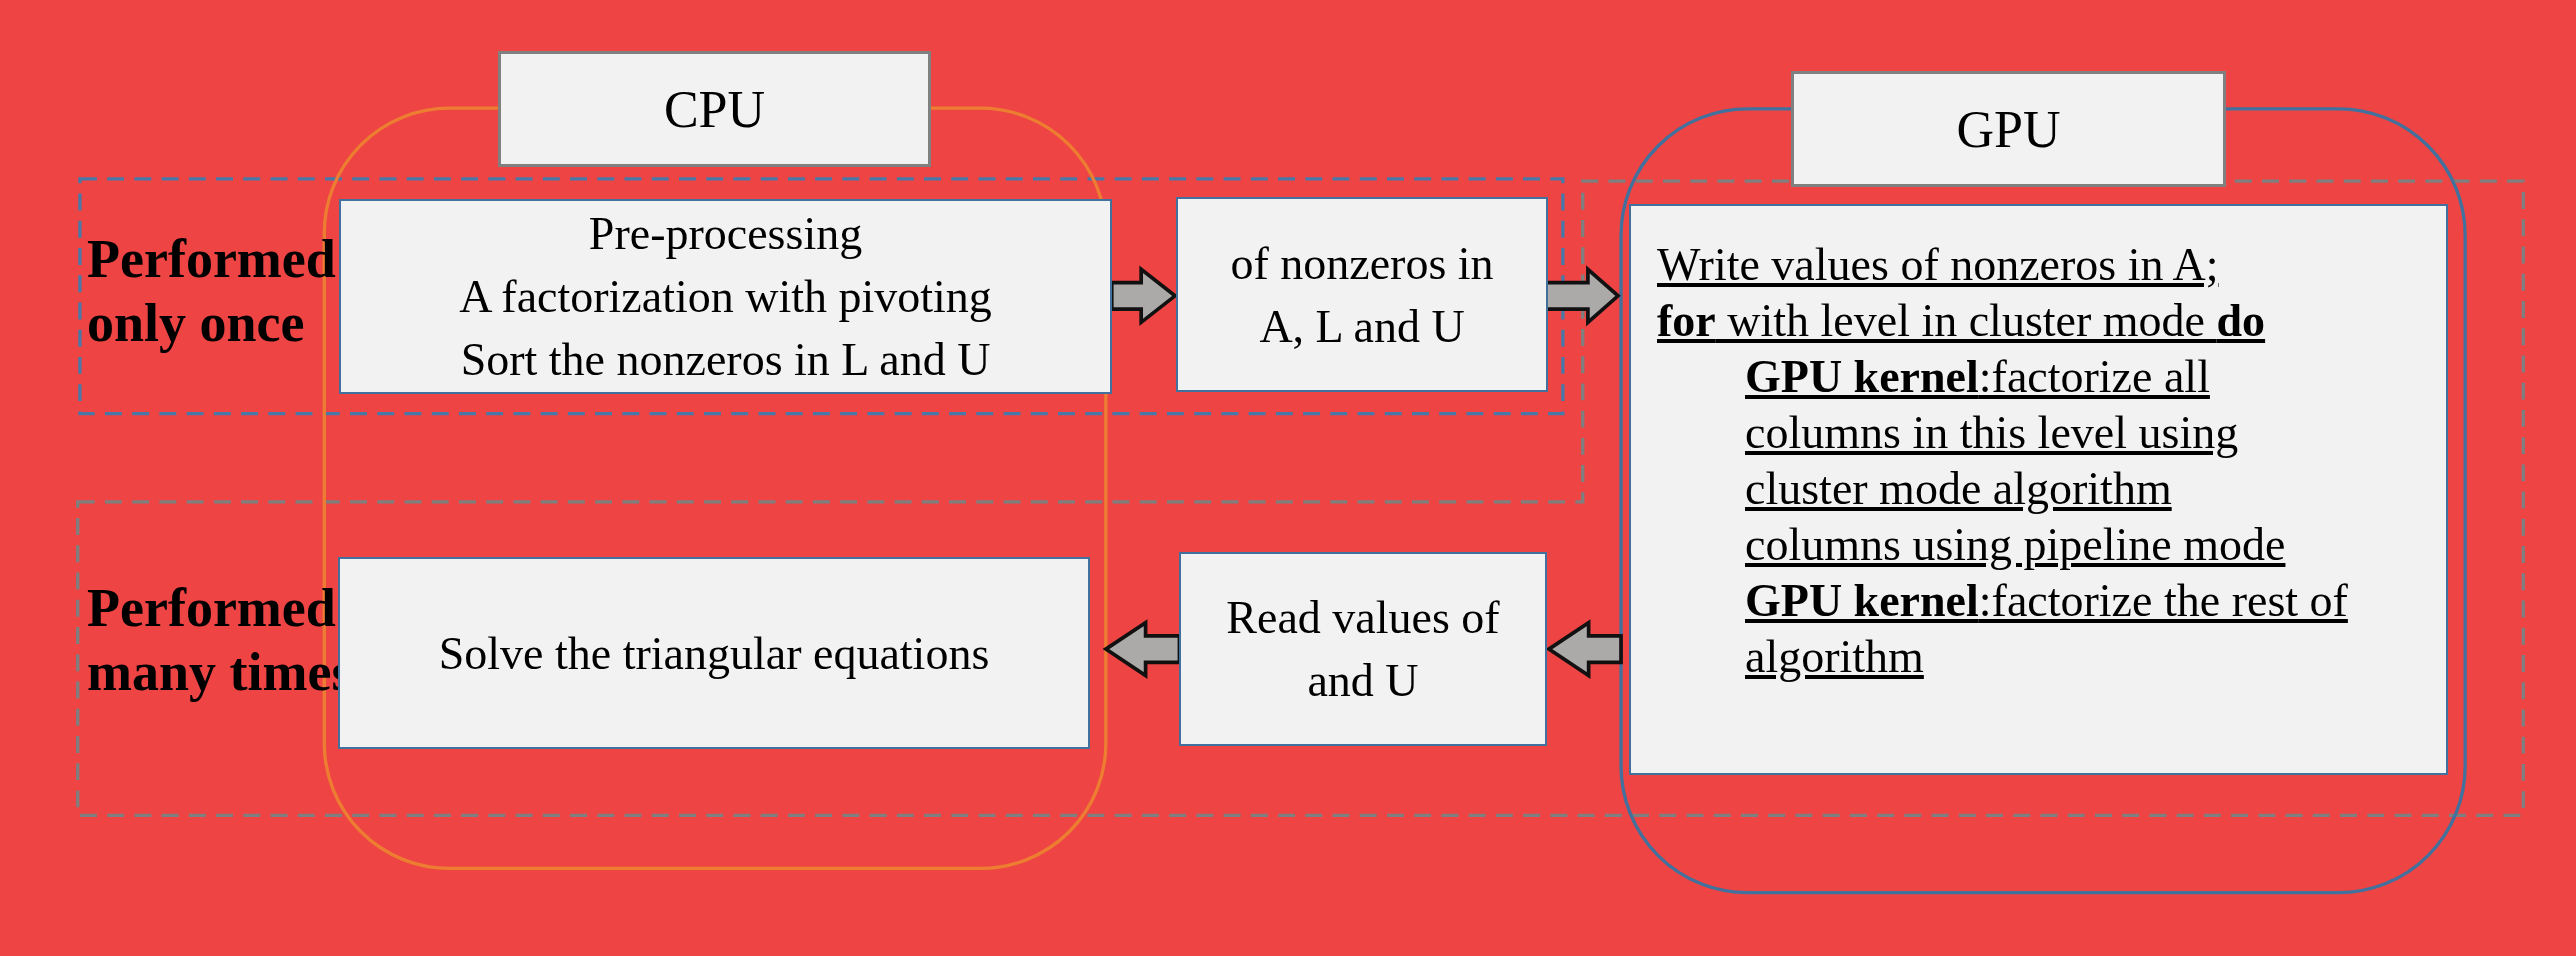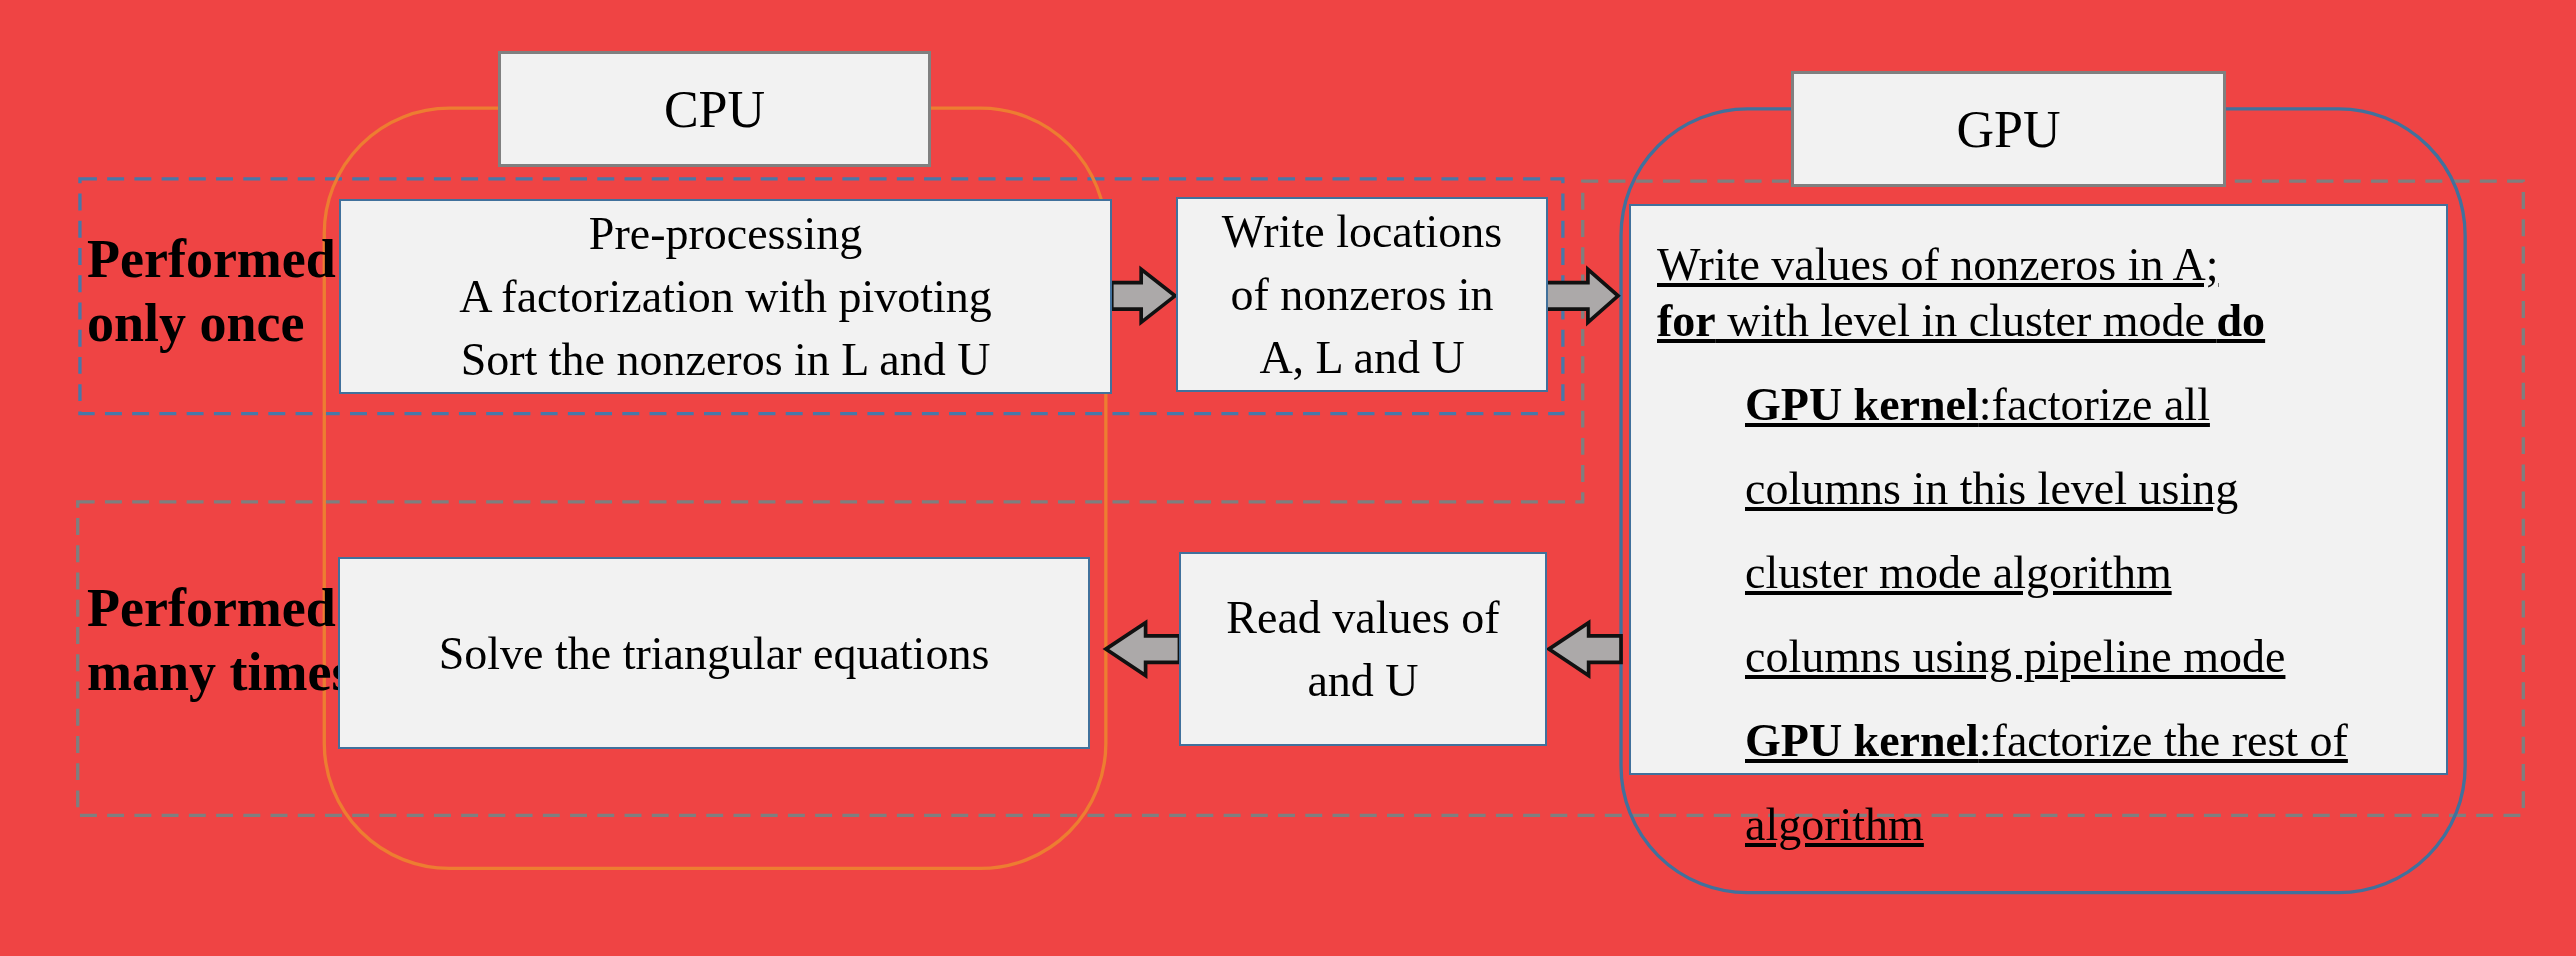--- a/index.html
+++ b/index.html
@@ -53,21 +53,21 @@
     width: 819px; height: 571px;
     background: #f2f2f2;
     border: 2.9px solid #41719c;
     box-sizing: border-box;
     font-size: 46px;
     line-height: 56px;
     padding: 31px 7.4px 0 26px;
     text-decoration: underline;
   }
   .gp-line { white-space: nowrap; }
-  .gp-indent { margin-left: 88px; margin-top: 28px; }
+  .gp-indent { margin-left: 88px; }
   .b { font-weight: bold; }
 </style>
 </head>
 <body>
 
 <div id="canvas">
 
   <svg id="shape-layer" viewBox="0 0 3499 1299" xmlns="http://www.w3.org/2000/svg">
 
     <rect x="108" y="243" width="2015" height="319" fill="none" stroke="#4878A8" stroke-width="4.5" stroke-dasharray="23 14"></rect>
@@ -100,21 +100,20 @@
     <div>many times</div>
   </div>
 
   <div class="proc-box" style="left:339px; top:199px; width:773px; height:195px;">
     <div>Pre-processing</div>
     <div>A factorization with pivoting</div>
     <div>Sort the nonzeros in L and U</div>
   </div>
 
   <div class="proc-box" style="left:1176px; top:197px; width:372px; height:195px;">
-    <div>Write locations</div>
     <div>of nonzeros in</div>
     <div>A, L and U</div>
   </div>
 
   <div class="proc-box" style="left:338px; top:557px; width:752px; height:192px;">
     <div>Solve the triangular equations</div>
   </div>
 
   <div class="proc-box" style="left:1179px; top:552px; width:368px; height:194px;">
     <div>Read values of</div>

